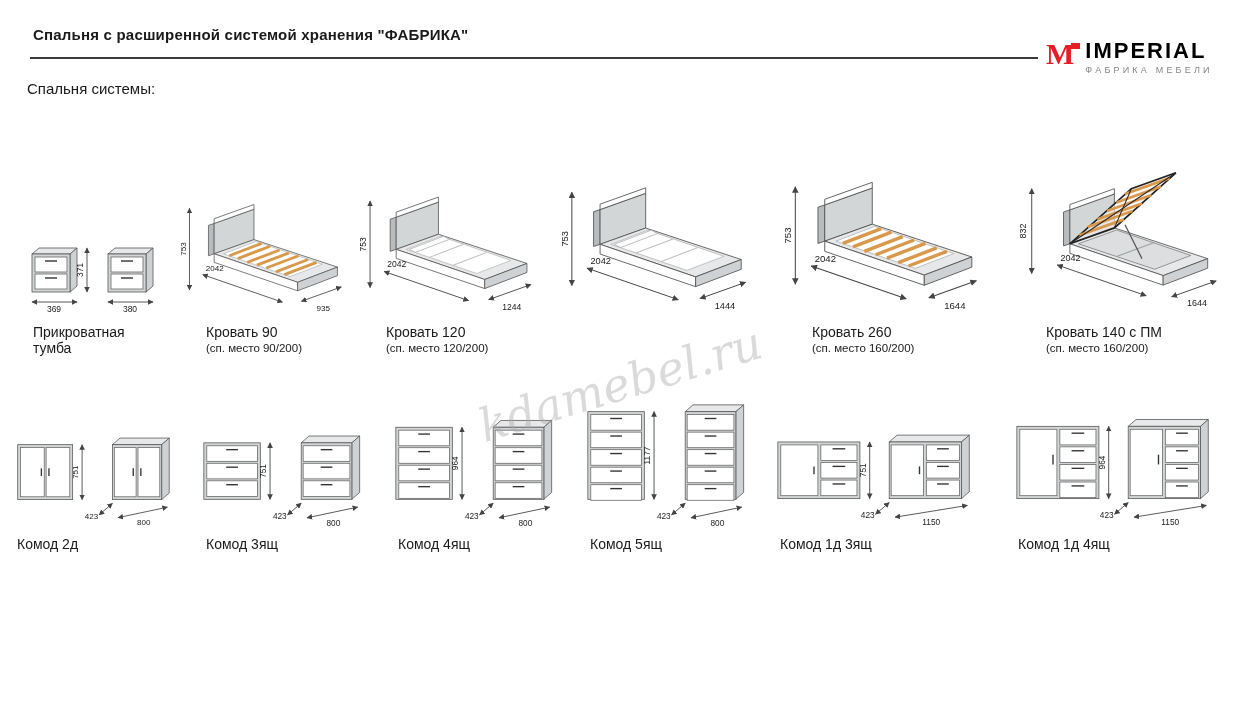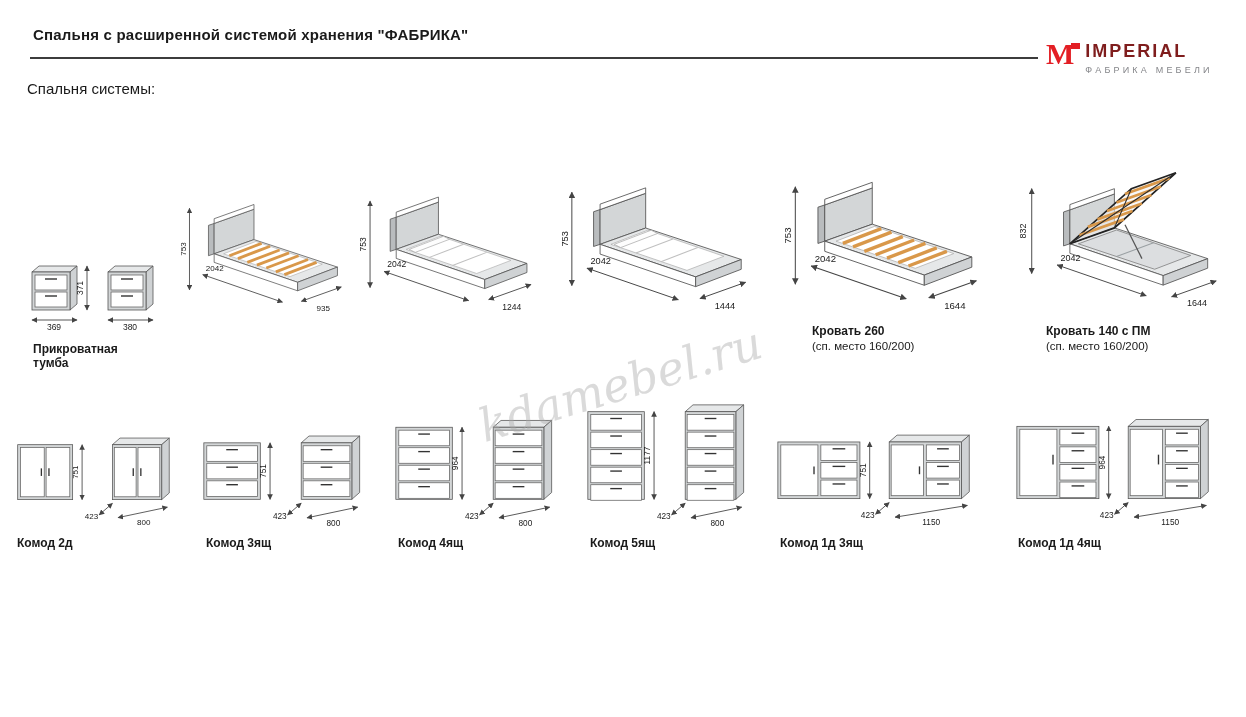--- a/index.html
+++ b/index.html
@@ -3,30 +3,30 @@
 <meta charset="utf-8">
 <style>
   *{margin:0;padding:0;box-sizing:border-box}
   html,body{width:1246px;height:717px}
   body{position:relative;background:#ffffff;font-family:"Liberation Sans",sans-serif;color:#1a1a1a;overflow:hidden}
   .page-title{position:absolute;left:33px;top:26px;font-size:15px;font-weight:bold;letter-spacing:.2px}
   .divider{position:absolute;left:30px;top:57px;width:1008px;border-top:2px solid #3c3c3c}
   .logo{position:absolute;left:1046px;top:40px;display:flex;align-items:flex-start;gap:5px}
   .logo-mark{font-family:"Liberation Serif",serif;font-size:30px;line-height:28px;font-weight:bold;color:#e31e24}
   .logo-mark .flag{display:inline-block;width:9px;height:6px;background:#e31e24;vertical-align:top;margin:3px 0 0 -3px}
-  .logo-text .brand{font-size:18px;line-height:22px;font-weight:bold;color:#7f1d1d;letter-spacing:2px}
+  .logo-text .brand{font-size:22px;line-height:22px;font-weight:bold;color:#000000;letter-spacing:2px}
   .logo-text .tagline{font-size:9px;color:#85868a;letter-spacing:3.2px;margin-top:3px}
   .section-label{position:absolute;left:27px;top:80px;font-size:15px}
   .watermark{position:absolute;left:480px;top:400px;font-family:"DejaVu Serif",serif;font-style:italic;font-size:46px;color:#a9a9a9;opacity:.42;transform:rotate(-17deg);transform-origin:left center;pointer-events:none;white-space:nowrap}
   .card{position:absolute}
   .illo{display:flex;align-items:flex-end;justify-content:center}
   .row1 .illo{height:168px}
   .row2 .illo{height:132px}
   .label{margin-top:6px}
-  .label .name{font-size:12px;font-weight:bold}
+  .label .name{font-size:14px;font-weight:normal}
   .label .sub{font-size:11.5px;margin-top:2px}
   svg{display:block}
   .dim{stroke:#444;stroke-width:.9;fill:none}
   .dimtxt{font-size:8.5px;fill:#1a1a1a;font-family:"Liberation Sans",sans-serif}
   .f-gray{fill:#d3d6d7;stroke:#555;stroke-width:.8}
   .f-dark{fill:#b9bcbe;stroke:#555;stroke-width:.8}
   .f-light{fill:#e6e8e9;stroke:#555;stroke-width:.8}
   .f-mid{fill:#cfd2d4;stroke:#555;stroke-width:.8}
   .f-white{fill:#ffffff;stroke:#555;stroke-width:.8}
   .f-inner{fill:#ffffff;stroke:#999;stroke-width:.5}
@@ -56,21 +56,21 @@
 <div class="logo">
   <div class="logo-mark"><span>М</span><span class="flag"></span></div>
   <div class="logo-text">
     <div class="brand">IMPERIAL</div>
     <div class="tagline">ФАБРИКА МЕБЕЛИ</div>
   </div>
 </div>
 
 <div class="section-label">Спальня системы:</div>
 
-<div class="card row1" style="left:15px;top:168px;width:160px">
+<div class="card row1" style="left:15px;top:150px;width:160px">
   <div class="illo">
     <svg style="width:150px" viewBox="0 0 150 100">
       <polygon class="f-light" points="12,36 50,36 57,30 19,30"></polygon>
       <polygon class="f-mid" points="50,36 57,30 57,68 50,74"></polygon>
       <rect class="f-gray" x="12" y="36" width="38" height="38"></rect>
       <rect class="drw" x="15" y="39" width="32" height="15"></rect>
       <rect class="drw" x="15" y="56" width="32" height="15"></rect>
       <line class="handle" x1="25" y1="43" x2="37" y2="43"></line>
       <line class="handle" x1="25" y1="60" x2="37" y2="60"></line>
       <line class="dim" x1="67" y1="30" x2="67" y2="74" marker-start="url(#arw)" marker-end="url(#arw)"></line>
@@ -113,20 +113,24 @@
         <line x1="91" y1="77" x2="125" y2="64"></line>
         <line x1="101" y1="81" x2="135" y2="68"></line>
         <line x1="110" y1="84" x2="144" y2="71"></line>
       </g>
       <line class="dim" x1="24" y1="84" x2="108" y2="113" marker-start="url(#arw)" marker-end="url(#arw)"></line>
       <text class="dimtxt" x="46" y="80" text-anchor="end">2042</text>
       <line class="dim" x1="128" y1="112" x2="170" y2="97" marker-start="url(#arw)" marker-end="url(#arw)"></line>
       <text class="dimtxt" x="151" y="122" text-anchor="middle">935</text>
     </svg>
   </div>
+  <div class="label" style="padding-left:28px">
+    <div class="name">Кровать 90</div>
+    <div class="sub">(сп. место 90/200)</div>
+  </div>
 </div>
 
 <div class="card row1" style="left:358px;top:150px;width:180px">
   <div class="illo">
     <svg style="width:176px" viewBox="0 0 175 130">
       <line class="dim" x1="10" y1="14" x2="10" y2="100" marker-start="url(#arw)" marker-end="url(#arw)"></line>
       <text class="dimtxt" transform="translate(6 57) rotate(-90)" text-anchor="middle">753</text>
       <polygon class="f-dark" points="30,64 36,62 36,30 30,32"></polygon>
       <polygon class="f-gray" points="36,62 78,47 78,15 36,30"></polygon>
       <polygon class="f-white" points="36,30 78,15 78,10 36,25"></polygon>
@@ -137,20 +141,24 @@
       <g class="seams">
         <line x1="69" y1="70" x2="103" y2="57"></line>
         <line x1="92" y1="78" x2="126" y2="65"></line>
       </g>
       <polygon class="pillow" points="49,62 83,49 89,52 55,65"></polygon>
       <line class="dim" x1="24" y1="84" x2="108" y2="113" marker-start="url(#arw)" marker-end="url(#arw)"></line>
       <text class="dimtxt" x="46" y="80" text-anchor="end">2042</text>
       <line class="dim" x1="128" y1="112" x2="170" y2="97" marker-start="url(#arw)" marker-end="url(#arw)"></line>
       <text class="dimtxt" x="151" y="122" text-anchor="middle">1244</text>
     </svg>
+  </div>
+  <div class="label" style="padding-left:28px">
+    <div class="name">Кровать 120</div>
+    <div class="sub">(сп. место 120/200)</div>
   </div>
 </div>
 
 <div class="card row1" style="left:556px;top:150px;width:200px">
   <div class="illo">
     <svg style="width:190px" viewBox="0 0 175 130">
       <line class="dim" x1="10" y1="14" x2="10" y2="100" marker-start="url(#arw)" marker-end="url(#arw)"></line>
       <text class="dimtxt" transform="translate(6 57) rotate(-90)" text-anchor="middle">753</text>
       <polygon class="f-dark" points="30,64 36,62 36,30 30,32"></polygon>
       <polygon class="f-gray" points="36,62 78,47 78,15 36,30"></polygon>

